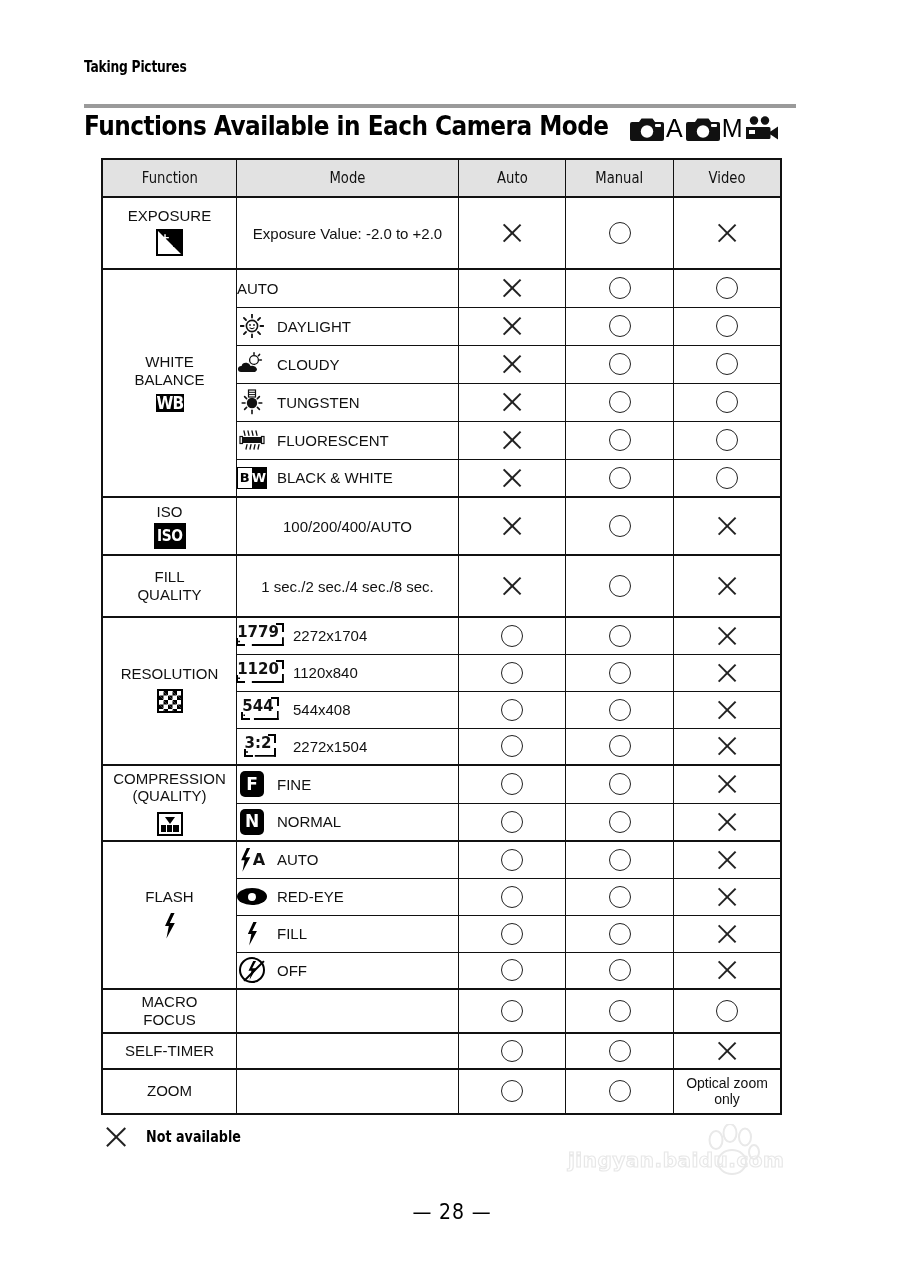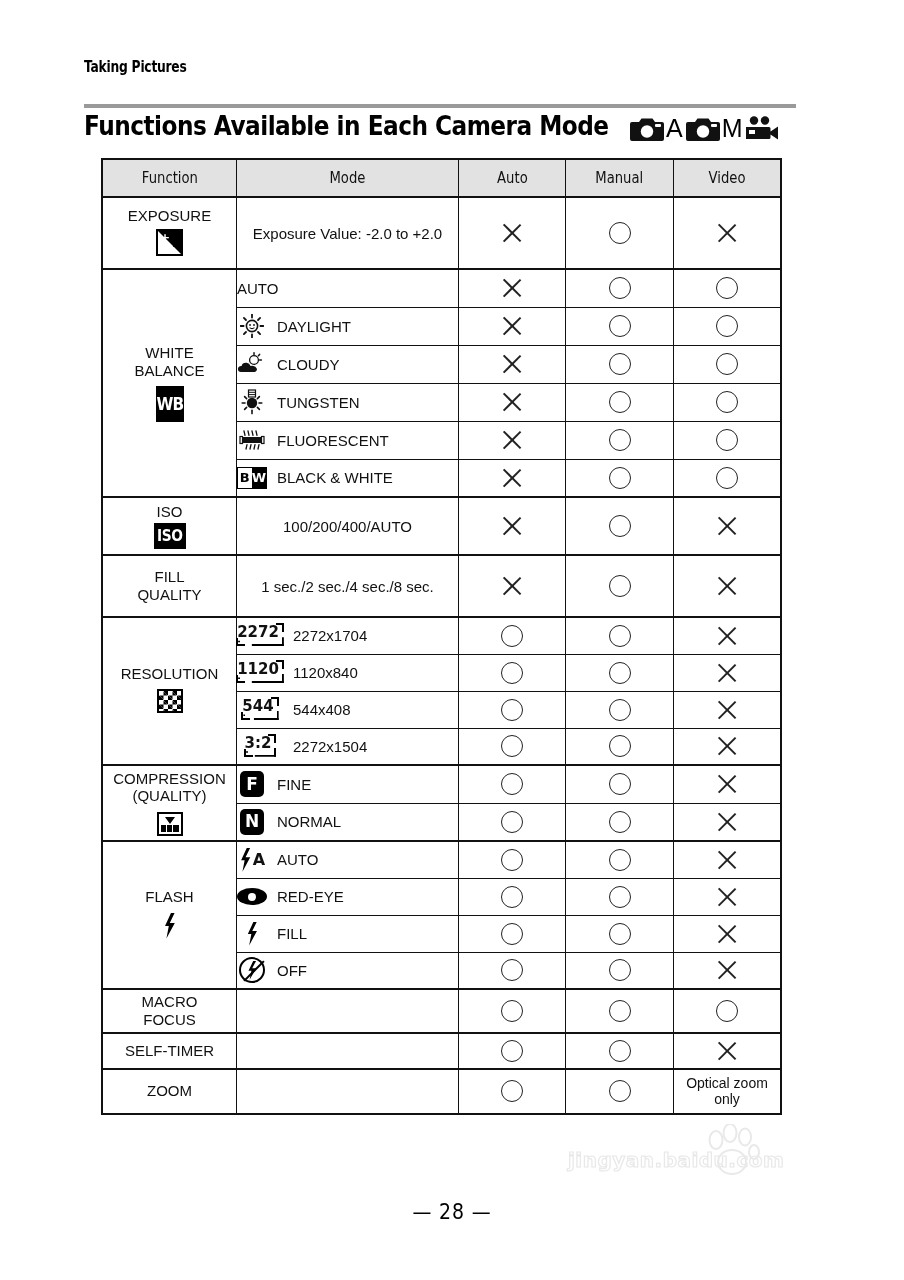--- a/index.html
+++ b/index.html
@@ -171,21 +171,21 @@
   .mode-row .ico {
     width: 30px;
     display: flex;
     justify-content: center;
     align-items: center;
     flex: 0 0 30px;
   }
   .mode-row .lbl { font-size: 15px; }
 
   .wb-icon {
-    width: 28px; height: 36px;
+    width: 28px; height: 18px;
     background: #000;
     display: inline-flex;
     align-items: center;
     justify-content: center;
     padding: 0;
   }
   .wb-icon span {
     color: #fff;
     font-family: "DejaVu Sans", sans-serif;
     font-weight: bold;
@@ -738,21 +738,21 @@
     <tr style="height:37px">
       <td class="func grp-top" rowspan="4">
         <div>RESOLUTION</div>
         <div style="margin-top:6px">
           <span class="checker-icon"></span>
         </div>
       </td>
       <td class="mode grp-top">
         <div class="mode-row">
           <span class="ico" style="width:46px;flex:0 0 46px">
-            <span class="res-icon"><span>2272</span><span class="corner-tr"></span><span class="corner-bl"></span></span>
+            <span class="res-icon"><span>1779</span><span class="corner-tr"></span><span class="corner-bl"></span></span>
           </span>
           <span class="lbl">2272x1704</span>
         </div>
       </td>
       <td class="sym grp-top"><span class="glyph-o"></span></td>
       <td class="sym grp-top"><span class="glyph-o"></span></td>
       <td class="sym grp-top"><span class="glyph-x"></span></td>
     </tr>
     <tr style="height:37px">
       <td class="mode">
@@ -931,20 +931,24 @@
       <td class="grp-top" style="font-size:14px;line-height:1.15">
         <div>Optical zoom</div>
         <div>only</div>
       </td>
     </tr>
 
   </tbody>
 </table>
 
 <div class="legend">
+  <div class="legend-row">
+    <span class="glyph-x"></span>
+    <span class="txt">Not available</span>
+  </div>
 </div>
 
 <div class="page-num">
   <span class="inner">— 28 —</span>
 </div>
 
 <div class="watermark">
   <svg class="paw" viewBox="0 0 56 52" aria-hidden="true">
     <ellipse cx="12" cy="16" rx="6.5" ry="9" fill="none" stroke="#e9e9e9" stroke-width="2"></ellipse>
     <ellipse cx="26" cy="9" rx="6.5" ry="9" fill="none" stroke="#e9e9e9" stroke-width="2"></ellipse>

